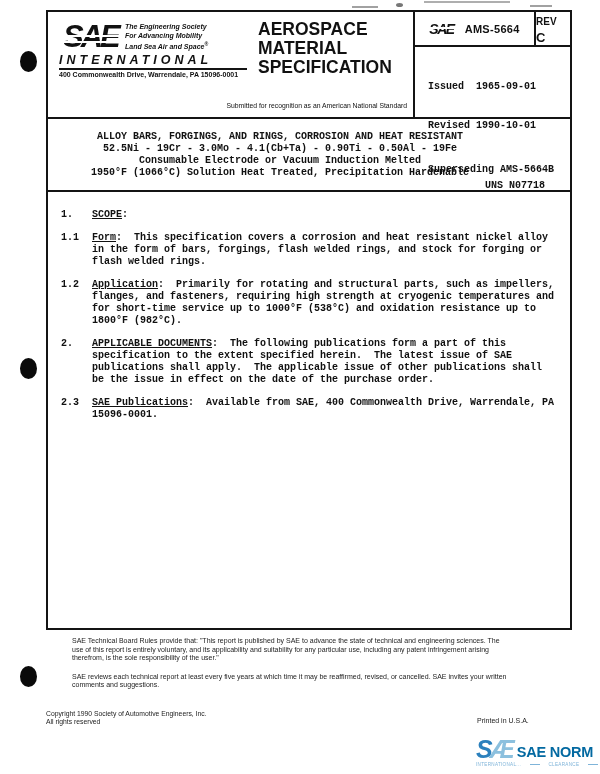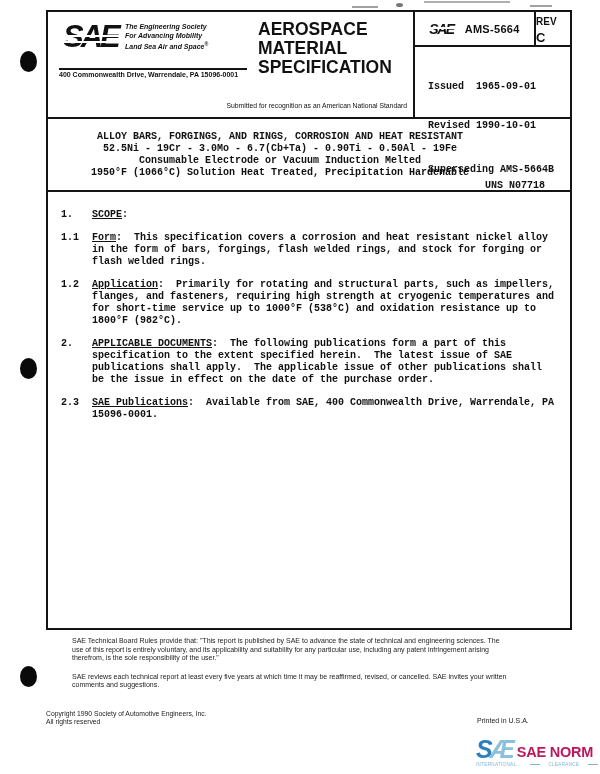--- a/index.html
+++ b/index.html
@@ -72,21 +72,21 @@
   .footer-notes { position:absolute; left:72px; top:637px; width:440px; font-size:7px; line-height:8.6px; color:#1c1c1c; }
   .footer-notes .n2 { margin-top:10px; }
   .copyright { position:absolute; left:46px; top:710px; font-size:6.8px; line-height:8.4px; color:#1c1c1c; }
   .printed { position:absolute; left:477px; top:717px; font-size:7px; color:#1c1c1c; }
 
   
   .norm-logo { position:absolute; left:476px; top:737px; width:122px; }
   .norm-row { display:flex; align-items:flex-end; gap:5px; }
   .norm-mark { font-style:italic; font-weight:900; font-size:25px; line-height:24px; letter-spacing:-3px; color:#2b80bd; white-space:nowrap; }
   .norm-mark .ae { color:#8cc0de; }
-  .norm-name { font-weight:800; font-size:14.5px; line-height:17px; color:#be185d; letter-spacing:-.2px; white-space:nowrap; }
+  .norm-name { font-weight:800; font-size:14.5px; line-height:17px; color:#0369a1; letter-spacing:-.2px; white-space:nowrap; }
   .norm-sub { display:flex; justify-content:space-between; margin-top:1px; font-size:4.6px; color:#7fb4d9; letter-spacing:.3px; }
   .norm-sub .dash { border-bottom:1px solid #7fb4d9; width:10px; margin-bottom:2px; }
 </style>
 </head>
 <body>
 
 <div class="page">
 
   <div class="hole h1"></div>
   <div class="hole h2"></div>
@@ -102,20 +102,21 @@
     <div class="header-row">
       <div class="header-left">
         <div class="logo-sae">SAE</div>
         <div class="stripe st1"></div>
         <div class="stripe st2"></div>
         <div class="tagline">
           <div>The Engineering Society</div>
           <div>For Advancing Mobility</div>
           <div><span>Land Sea Air and Space</span><sup>®</sup></div>
         </div>
+        <div class="intl">INTERNATIONAL</div>
         <div class="intl-rule"></div>
         <div class="address">400 Commonwealth Drive, Warrendale, PA 15096-0001</div>
         <div class="doc-type">AEROSPACE MATERIAL SPECIFICATION</div>
         <div class="submitted">Submitted for recognition as an American National Standard</div>
       </div>
       <div class="header-right">
         <div class="hr-top">
           <div class="ams-cell">
             <span class="sae-mini">SAE</span>
             <span class="doc-number">AMS-5664</span>
@@ -128,21 +129,21 @@
         <div class="hr-bottom">
           <div>Issued  1965-09-01</div>
           <div>Revised 1990-10-01</div>
           <div class="superseding">Superseding AMS-5664B</div>
         </div>
       </div>
     </div>
 
     <div class="title-row">
       <div>ALLOY BARS, FORGINGS, AND RINGS, CORROSION AND HEAT RESISTANT</div>
-      <div>52.5Ni - 19Cr - 3.0Mo - 6.7(Cb+Ta) - 0.90Ti - 0.50Al - 19Fe</div>
+      <div>52.5Ni - 19Cr - 3.0Mo - 4.1(Cb+Ta) - 0.90Ti - 0.50Al - 19Fe</div>
       <div>Consumable Electrode or Vacuum Induction Melted</div>
       <div>1950°F (1066°C) Solution Heat Treated, Precipitation Hardenable</div>
       <div class="t-uns">UNS N07718</div>
     </div>
 
     <div class="body-row">
       <div class="para">
         <span class="num">1.</span>
         <span class="ptext"><span class="hd">SCOPE</span><span>:</span></span>
       </div>

